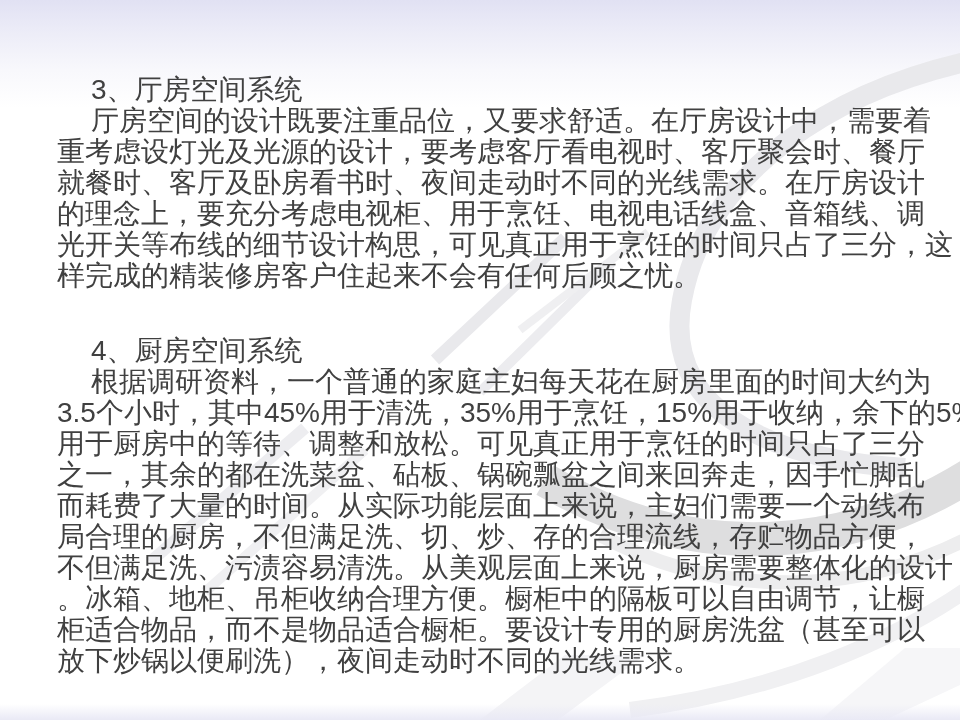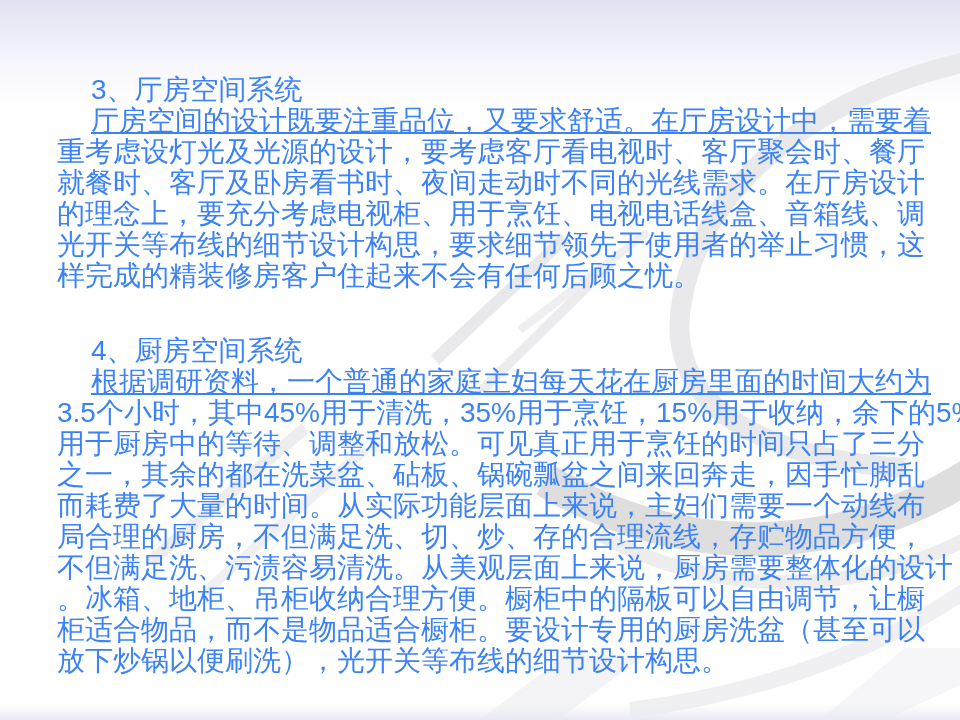--- a/index.html
+++ b/index.html
@@ -34,36 +34,36 @@
     position: absolute;
     top: 0; left: 0;
     width: 960px;
     height: 720px;
   }
   .content {
     position: absolute;
     left: 57px;
     top: 74px;
     width: 872px;
-    color: #3b82f6;
+    color: #404040;
     font-size: 28px;
     line-height: 31px;
     letter-spacing: 0px;
   }
   .content section { display: block; }
   section.second { margin-top: 44px; }
   .heading {
     text-indent: 34px;
     white-space: nowrap;
     font-weight: 400;
   }
   .line {
     white-space: nowrap;
   }
-  .line.first { text-indent: 34px; text-decoration: underline; }
+  .line.first { text-indent: 34px; }
 </style>
 </head>
 <body>
 
 <div class="slide">
 
   <div class="top-band"></div>
 
   <svg class="bg" viewBox="0 0 960 720" aria-hidden="true">
 
@@ -85,35 +85,35 @@
   </svg>
 
   <div class="content">
 
     <section>
       <div class="heading">3、厅房空间系统</div>
       <div class="line first">厅房空间的设计既要注重品位，又要求舒适。在厅房设计中，需要着</div>
       <div class="line">重考虑设灯光及光源的设计，要考虑客厅看电视时、客厅聚会时、餐厅</div>
       <div class="line">就餐时、客厅及卧房看书时、夜间走动时不同的光线需求。在厅房设计</div>
       <div class="line">的理念上，要充分考虑电视柜、用于烹饪、电视电话线盒、音箱线、调</div>
-      <div class="line">光开关等布线的细节设计构思，要求细节领先于使用者的举止习惯，这</div>
+      <div class="line">光开关等布线的细节设计构思，可见真正用于烹饪的时间只占了三分，这</div>
       <div class="line">样完成的精装修房客户住起来不会有任何后顾之忧。</div>
     </section>
 
     <section class="second">
       <div class="heading">4、厨房空间系统</div>
       <div class="line first">根据调研资料，一个普通的家庭主妇每天花在厨房里面的时间大约为</div>
       <div class="line">3.5个小时，其中45%用于清洗，35%用于烹饪，15%用于收纳，余下的5%</div>
       <div class="line">用于厨房中的等待、调整和放松。可见真正用于烹饪的时间只占了三分</div>
       <div class="line">之一，其余的都在洗菜盆、砧板、锅碗瓢盆之间来回奔走，因手忙脚乱</div>
       <div class="line">而耗费了大量的时间。从实际功能层面上来说，主妇们需要一个动线布</div>
       <div class="line">局合理的厨房，不但满足洗、切、炒、存的合理流线，存贮物品方便，</div>
       <div class="line">不但满足洗、污渍容易清洗。从美观层面上来说，厨房需要整体化的设计</div>
       <div class="line">。冰箱、地柜、吊柜收纳合理方便。橱柜中的隔板可以自由调节，让橱</div>
       <div class="line">柜适合物品，而不是物品适合橱柜。要设计专用的厨房洗盆（甚至可以</div>
-      <div class="line">放下炒锅以便刷洗），光开关等布线的细节设计构思。</div>
+      <div class="line">放下炒锅以便刷洗），夜间走动时不同的光线需求。</div>
     </section>
 
   </div>
 
   <div class="bottom-band"></div>
 
 </div>
 
 </body></html>

